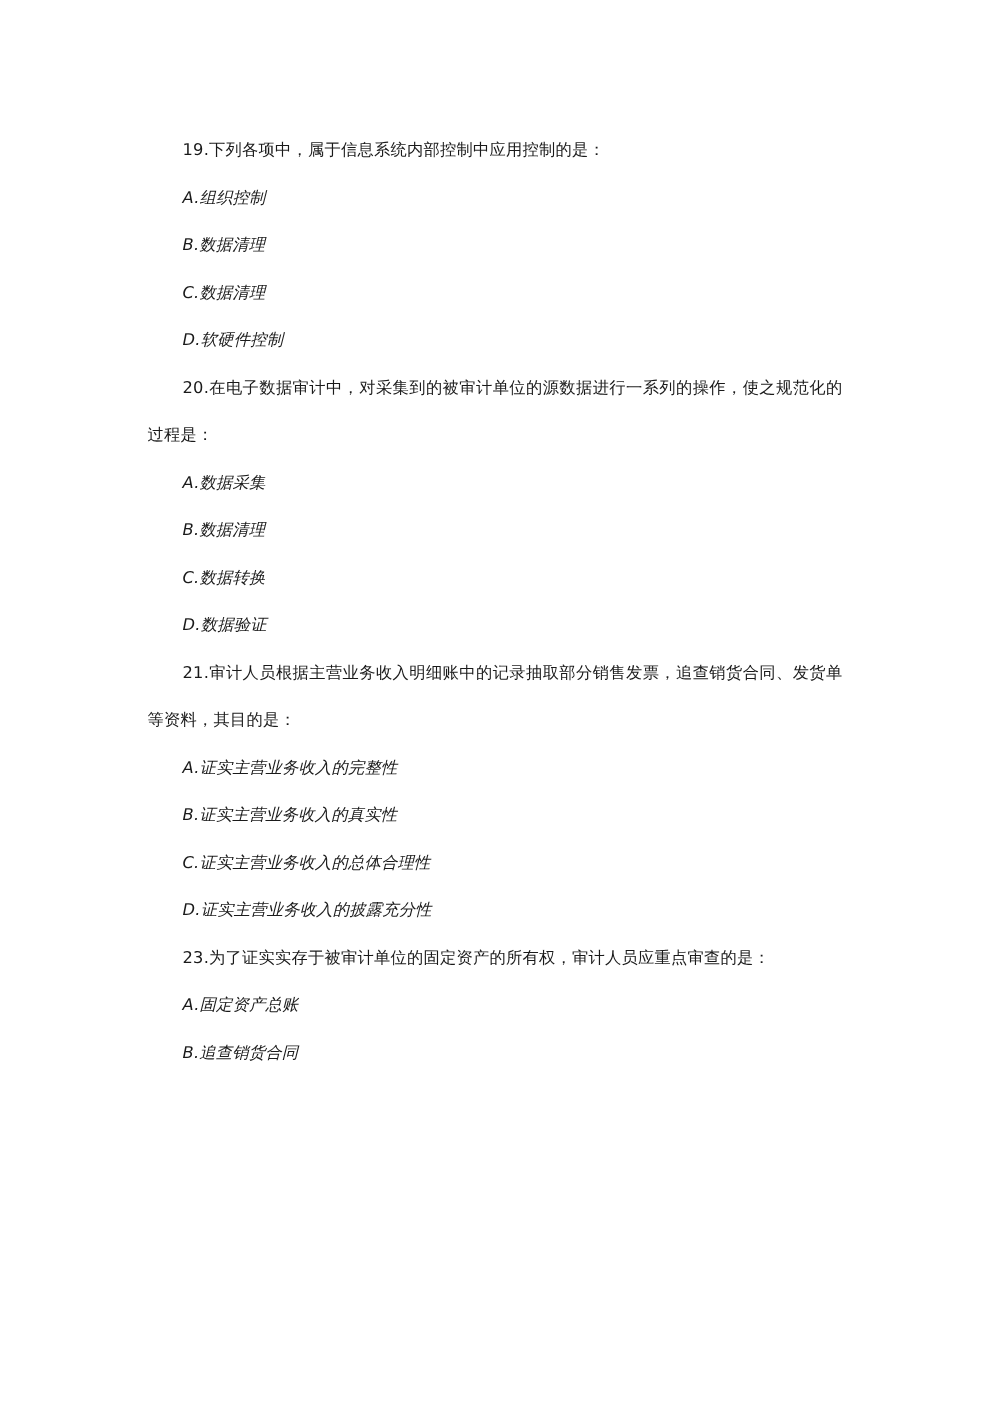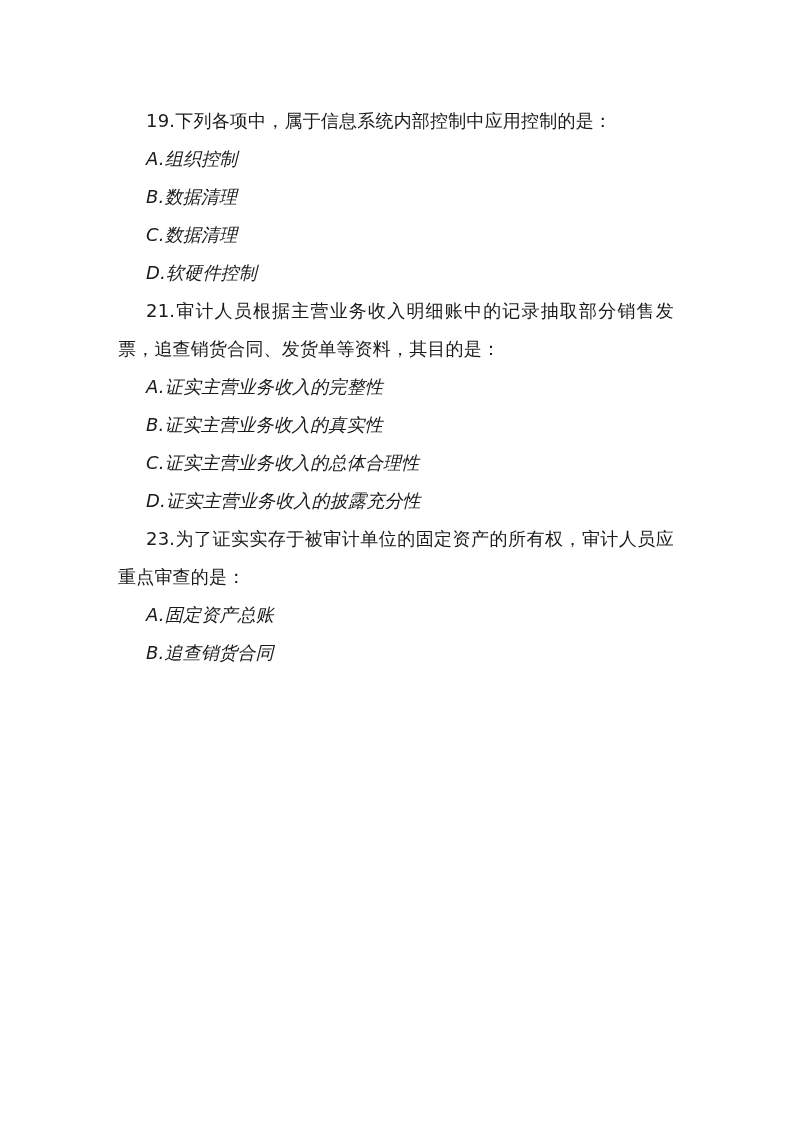--- a/index.html
+++ b/index.html
@@ -1,32 +1,39 @@
 <!DOCTYPE html>
 <html><head>
   <meta charset="utf-8">
   <style>
     html, body { margin: 0; padding: 0; background: #ffffff; }
     body { width: 794px; height: 1123px; position: relative; overflow: hidden;
       font-family: "DejaVu Sans", "Liberation Sans", sans-serif; color: #1a1a1a; }
     .page { position: absolute; left: 118px; top: 102px; width: 556px; }
-    .line { font-size: 18px; line-height: 38px; height: 38px; white-space: nowrap; letter-spacing: 0.2px; }
+    .line { font-size: 13px; line-height: 38px; height: 38px; white-space: nowrap; letter-spacing: 0.2px; }
     .stem { white-space: normal; height: auto; text-indent: 28px; text-align: justify; text-align-last: left; }
     .option { padding-left: 28px; font-style: italic; }
   </style>
 </head>
 <body>
 
 <div class="page">
   <div>
     <div class="line stem">19.下列各项中，属于信息系统内部控制中应用控制的是：</div>
     <div class="line option">A.组织控制</div>
     <div class="line option">B.数据清理</div>
     <div class="line option">C.数据清理</div>
     <div class="line option">D.软硬件控制</div>
+  </div>
+  <div>
+    <div class="line stem">20.在电子数据审计中，对采集到的被审计单位的源数据进行一系列的操作，使之规范化的过程是：</div>
+    <div class="line option">A.数据采集</div>
+    <div class="line option">B.数据清理</div>
+    <div class="line option">C.数据转换</div>
+    <div class="line option">D.数据验证</div>
   </div>
   <div>
     <div class="line stem">21.审计人员根据主营业务收入明细账中的记录抽取部分销售发票，追查销货合同、发货单等资料，其目的是：</div>
     <div class="line option">A.证实主营业务收入的完整性</div>
     <div class="line option">B.证实主营业务收入的真实性</div>
     <div class="line option">C.证实主营业务收入的总体合理性</div>
     <div class="line option">D.证实主营业务收入的披露充分性</div>
   </div>
   <div>
     <div class="line stem">23.为了证实实存于被审计单位的固定资产的所有权，审计人员应重点审查的是：</div>

